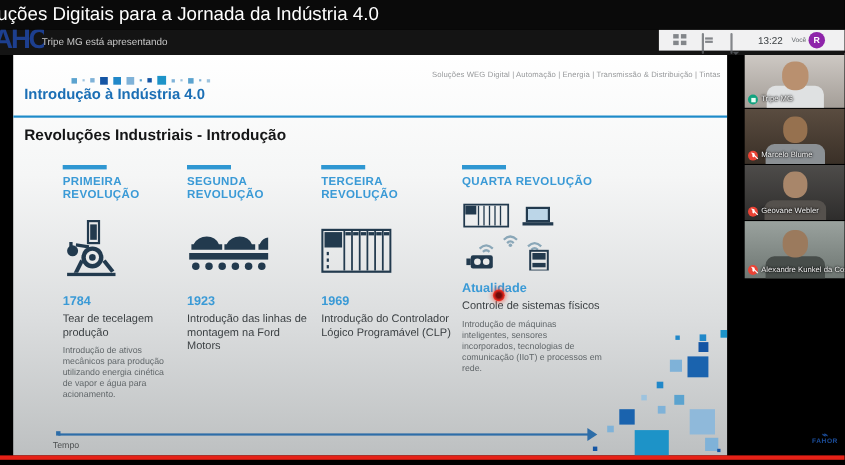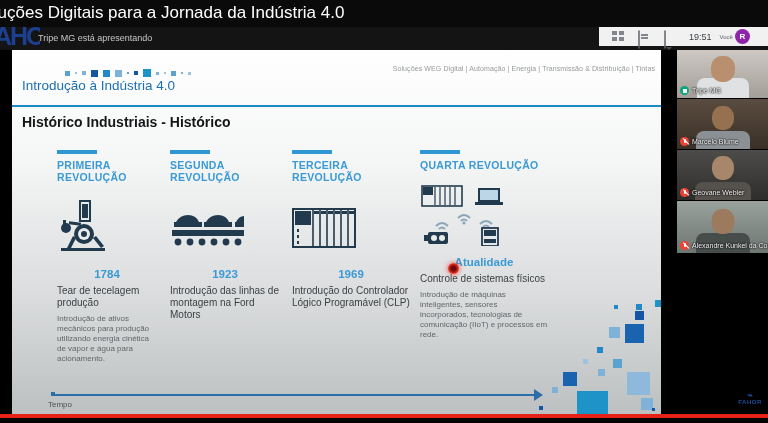--- a/index.html
+++ b/index.html
@@ -25,32 +25,32 @@
   .clock{font-size:9px;color:#3c4043;margin-left:12px;}
   .you{font-size:6px;color:#5f6368;margin-left:8px;}
   .avatar{width:15px;height:15px;border-radius:50%;background:#8e24aa;color:#fff;font-size:8px;font-weight:bold;
           display:flex;align-items:center;justify-content:center;margin-left:2px;}
   
   .slide{position:absolute;left:12px;top:50px;width:649px;height:364px;overflow:hidden;
          background:linear-gradient(180deg,#ffffff 0%,#f5f6f6 30%,#dcdedf 65%,#bdc0c1 100%);}
   .deco-row{position:absolute;left:53px;top:18px;height:10px;display:flex;align-items:center;gap:5px;}
   .deco-row i{display:block;}
   .services{position:absolute;right:6px;top:15px;font-size:7px;color:#97999b;letter-spacing:.1px;}
-  .slide-title{position:absolute;left:10px;top:28px;font-size:13.5px;font-weight:normal;color:#1b6fb5;}
+  .slide-title{position:absolute;left:10px;top:28px;font-size:13.5px;font-weight:bold;color:#1b6fb5;}
   .divider{position:absolute;left:0;top:55px;width:649px;height:2px;background:#1e8bc9;}
   .heading{position:absolute;left:10px;top:64px;font-size:14px;font-weight:bold;color:#151617;}
   .col{position:absolute;top:100px;}
   .c1{left:45px;width:100px;}
   .c2{left:158px;width:110px;}
   .c3{left:280px;width:118px;}
   .c4{left:408px;width:128px;}
   .colbar{width:40px;height:4px;background:#2f97d2;}
   .era{margin-top:5px;color:#3a9ad6;font-weight:bold;font-size:10.5px;line-height:12px;letter-spacing:.3px;}
   .icobox{height:66px;margin-top:11px;display:flex;align-items:center;}
-  .year{color:#3a9ad6;font-weight:bold;font-size:11.5px;margin-top:8px;text-align:center;}
+  .year{color:#3a9ad6;font-weight:bold;font-size:11.5px;margin-top:8px;}
   .sub{color:#3a3f42;font-weight:normal;font-size:10px;line-height:12px;margin-top:5px;}
   .bodytxt{color:#61676a;font-size:8px;line-height:10px;margin-top:5px;}
   .tl-line{position:absolute;left:41px;top:344px;width:483px;height:1.5px;background:#2d6da8;}
   .tl-dot{position:absolute;left:39px;top:342px;width:4px;height:4px;background:#2d6da8;}
   .tl-arrow{position:absolute;left:522px;top:339px;width:0;height:0;border:6px solid transparent;border-left:9px solid #2d6da8;}
   .tempo{position:absolute;left:36px;top:350px;font-size:8px;color:#4c4f50;}
   .sq{position:absolute;display:block;}
   .laser{position:absolute;left:436px;top:213px;width:11px;height:11px;border-radius:50%;z-index:4;
          background:radial-gradient(circle,#6e0b0b 0 28%,#e8281e 60%,rgba(232,40,30,.25) 100%);
          box-shadow:0 0 4px 1px rgba(240,60,40,.6);}
@@ -88,21 +88,21 @@
       <span class="tbi">
           <span class="grid4">
             <i></i>
             <i></i>
             <i></i>
             <i></i>
           </span>
         </span>
       <span class="tbi"><span class="ccbox"></span></span>
       <span class="tbi"><span class="bubble"></span></span>
-      <span class="clock">19:51</span>
+      <span class="clock">13:22</span>
       <span class="you">Você</span>
       <span class="avatar">R</span>
     </div>
   </div>
 
   <div class="slide">
 
     <div class="deco-row">
       <i style="width:5px;height:5px;background:#5ba3cf"></i>
       <i style="width:2px;height:2px;background:#9dc3de"></i>
@@ -116,21 +116,21 @@
       <i style="width:3px;height:3px;background:#7fb2d8"></i>
       <i style="width:2px;height:2px;background:#9dc3de"></i>
       <i style="width:5px;height:5px;background:#5ba3cf"></i>
       <i style="width:2px;height:2px;background:#7fb2d8"></i>
       <i style="width:3px;height:3px;background:#9dc3de"></i>
     </div>
 
     <div class="services">Soluções WEG Digital | Automação | Energia | Transmissão &amp; Distribuição | Tintas</div>
     <div class="slide-title">Introdução à Indústria 4.0</div>
     <div class="divider"></div>
-    <div class="heading">Histórico Industriais - Histórico</div>
+    <div class="heading">Revoluções Industriais - Introdução</div>
 
     
     <div class="col c1">
       <div class="colbar"></div>
       <div class="era">PRIMEIRA REVOLUÇÃO</div>
       <div class="icobox">
         <svg class="colicon" width="52" height="58" viewBox="0 0 52 58">
           <g fill="#223a4e">
             <rect x="22" y="2" width="12" height="22"></rect>
             <rect x="24" y="4" width="8" height="18" fill="#e9eaea"></rect>

